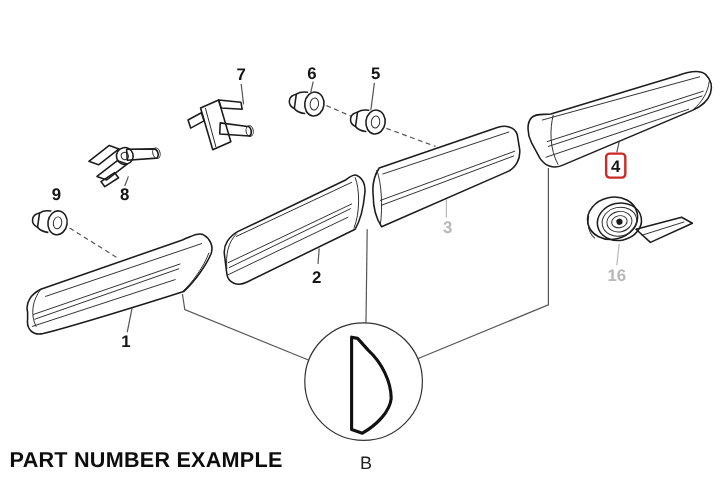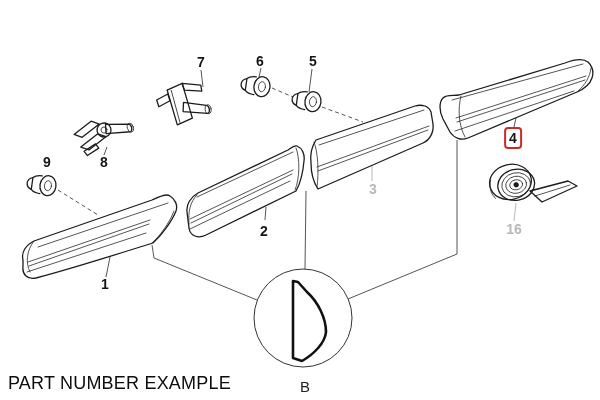--- a/index.html
+++ b/index.html
@@ -22,21 +22,21 @@
   .plabel.muted{color:#b8b8b8;}
   .plabel.hl{
     border:2px solid #cb2b27;border-radius:4px;padding:2px 3px;background:#fff;
   }
   .detail-letter{
     position:absolute;transform:translate(-50%,-50%);
     font-size:15px;font-weight:normal;color:#222;line-height:1;
   }
   .caption{
     position:absolute;left:8px;top:373px;
-    font-size:18px;color:#0d0d0d;letter-spacing:0.2px;
+    font-size:18px;color:#0d0d0d;letter-spacing:0.2px;font-weight:bold;
   }
 </style>
 </head>
 <body>
 
 <div class="stage">
 
   <svg width="600" height="400" viewBox="0 0 600 400">
 
     <g>

